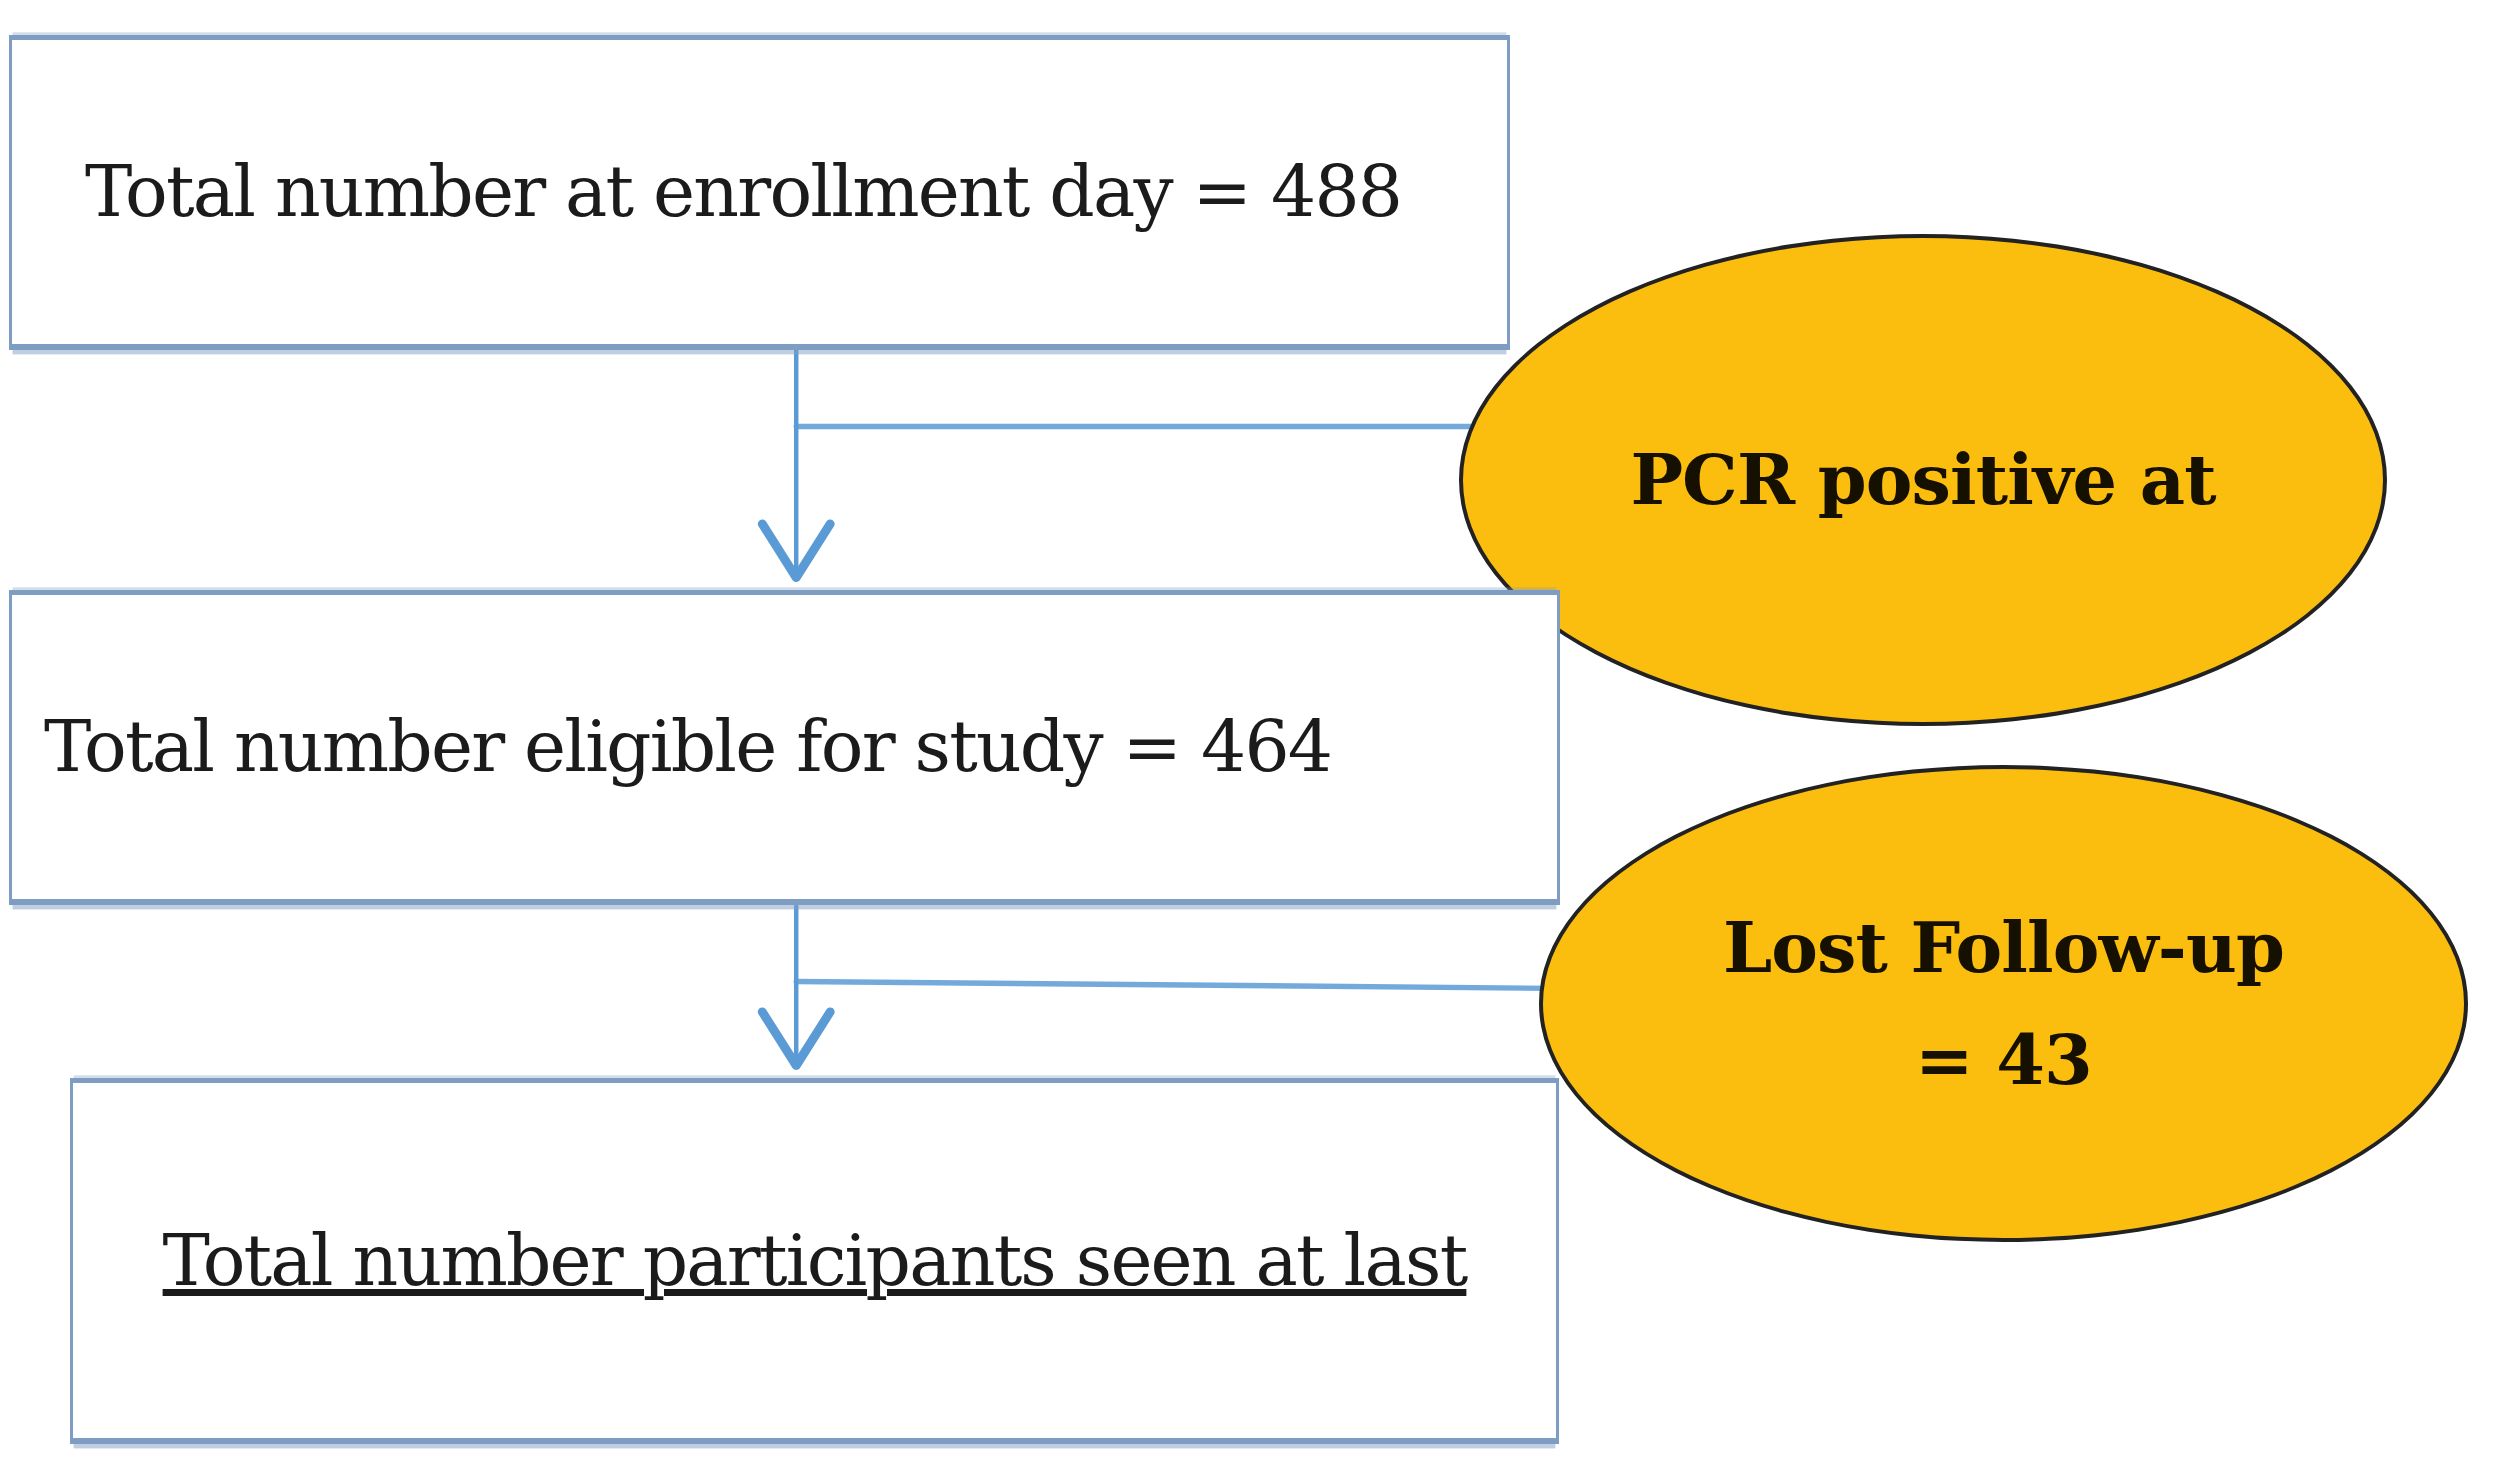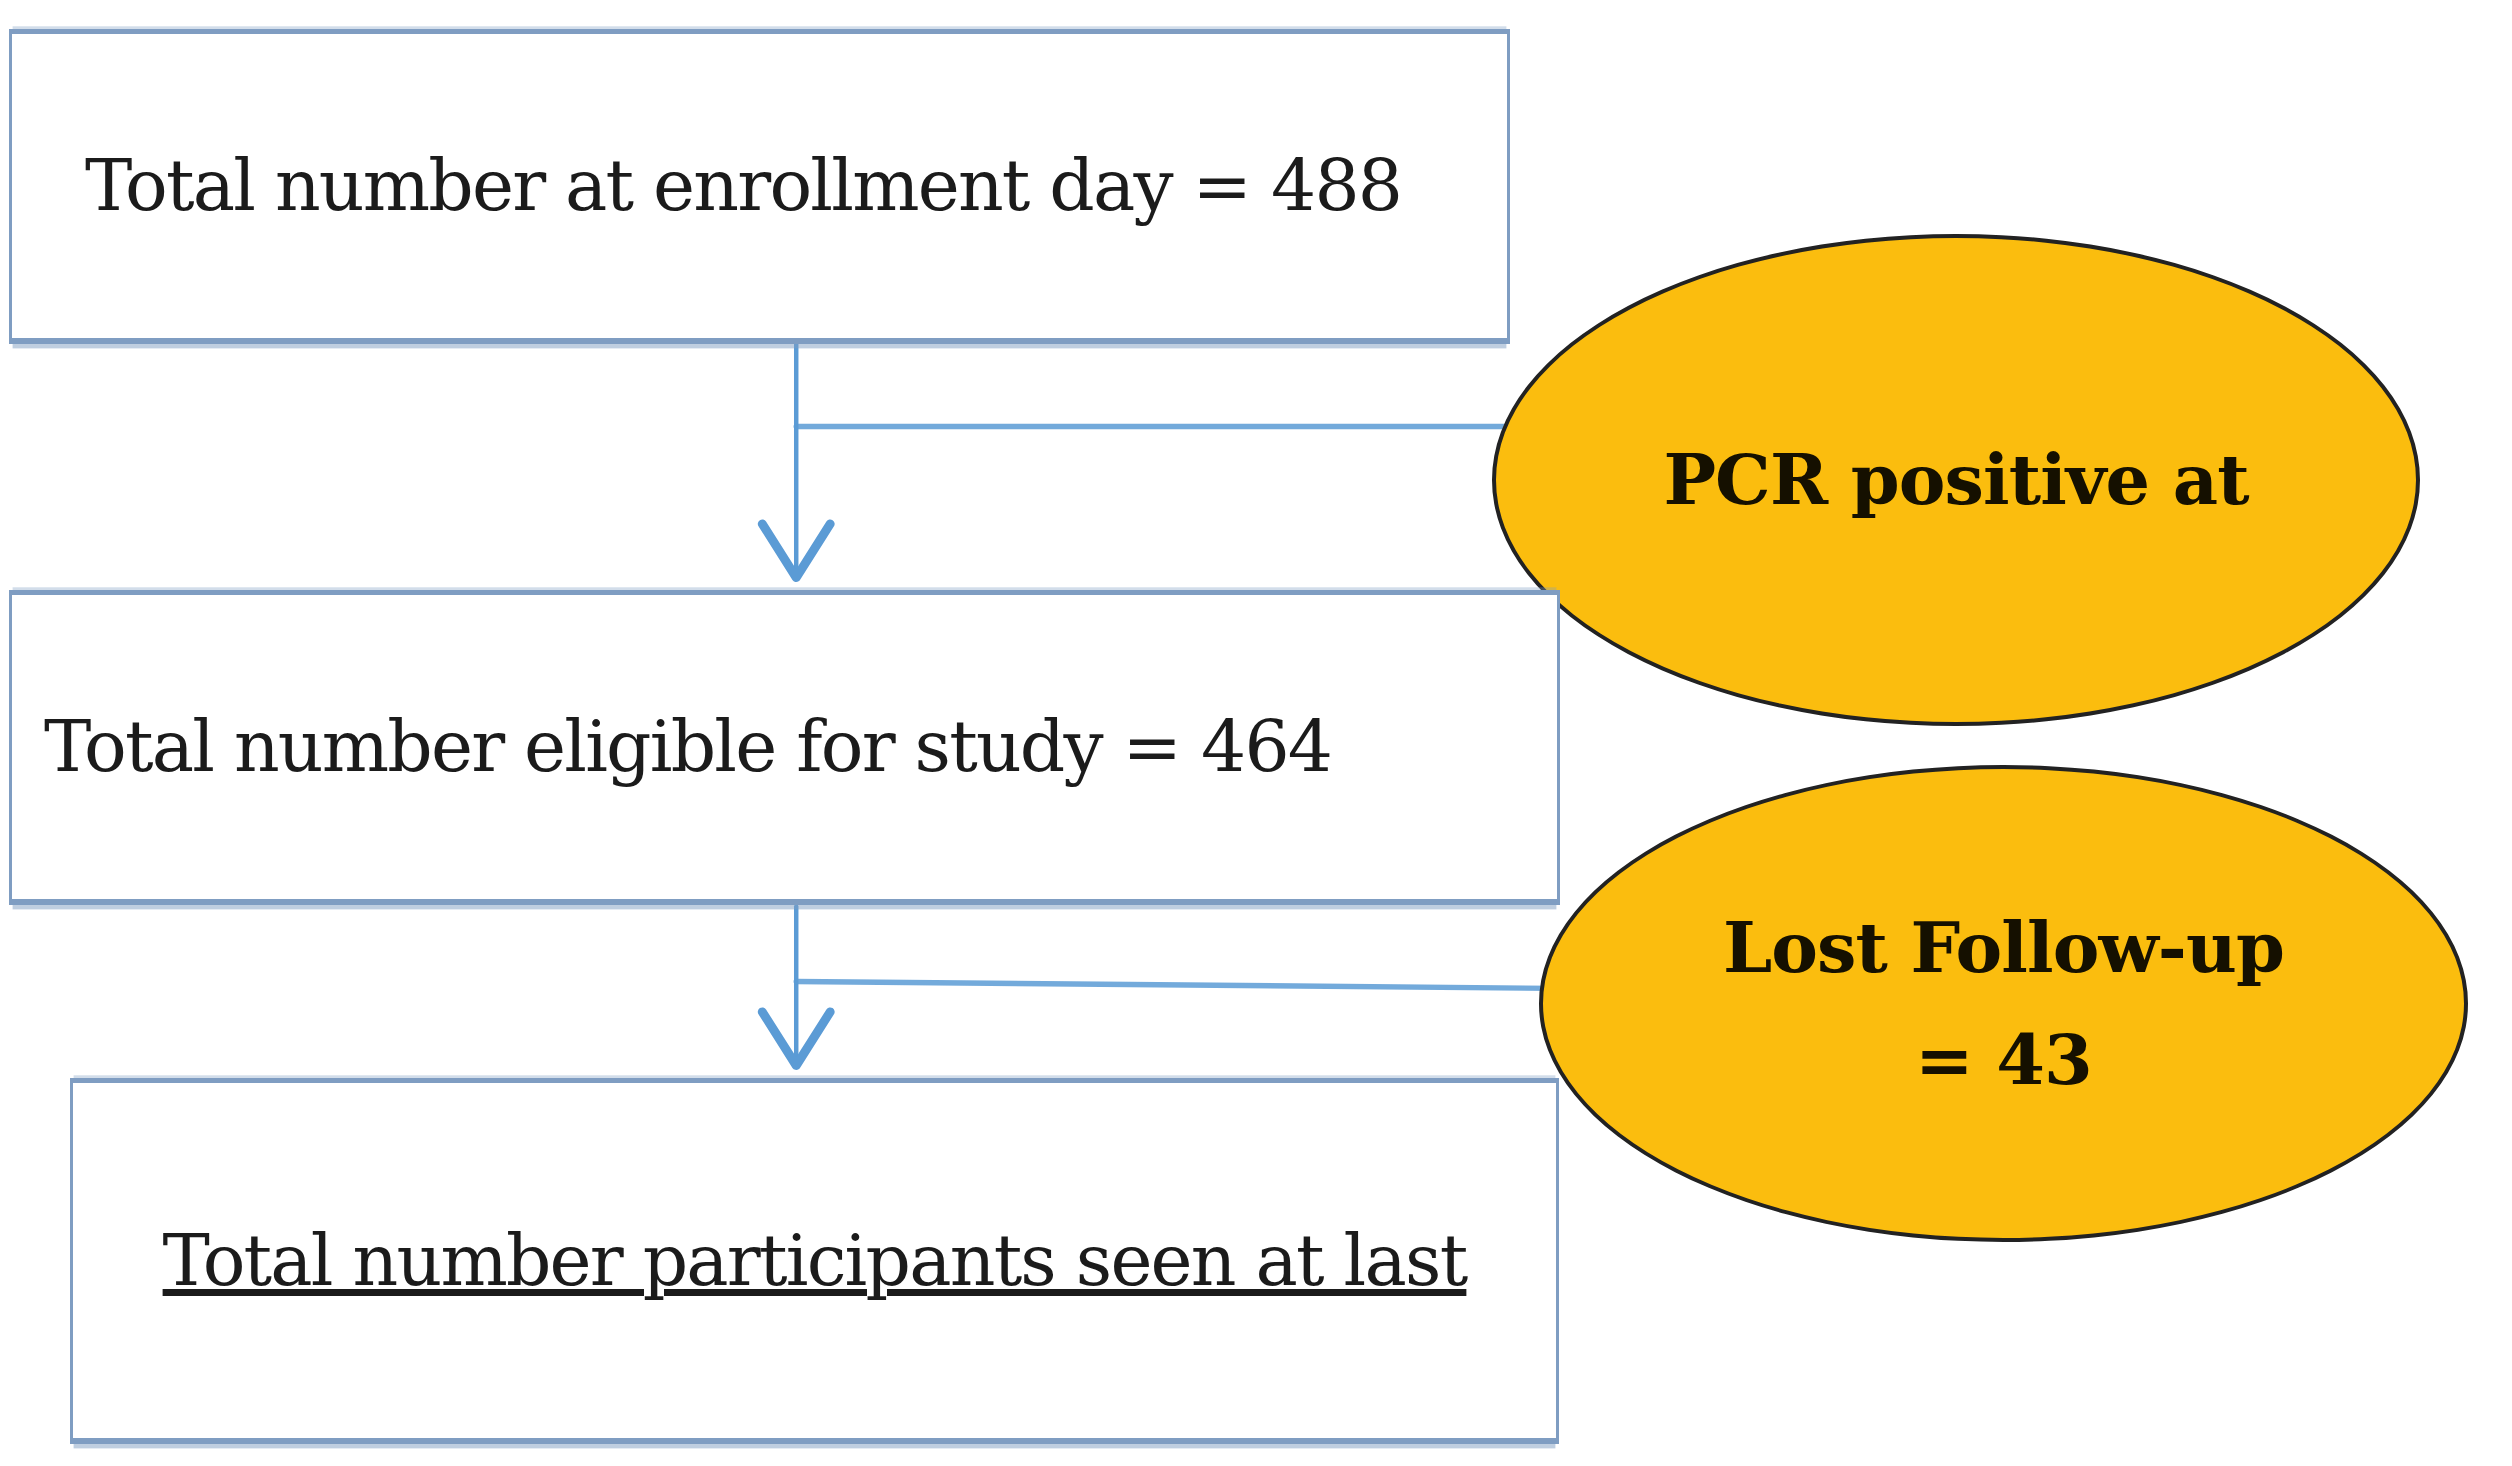--- a/index.html
+++ b/index.html
@@ -30,21 +30,21 @@
     display:flex;
     flex-direction:column;
     justify-content:center;
   }
   .box-text{
     font-size:71px;
     letter-spacing:-1.8px;
     line-height:1.3;
     color:var(--text);
   }
-  #box1{left:9px;top:29px;width:1501px;height:315px;}
+  #box1{left:9px;top:35px;width:1501px;height:315px;}
   #box1 .box-text{padding-left:73px;}
   #box2{left:9px;top:590px;width:1551px;height:315px;}
   #box2 .box-text{padding-left:32px;}
   #box3{left:70px;top:1078px;width:1489px;height:366px;text-align:center;}
   #box3 .box-text{line-height:1.65;text-decoration:underline;}
   .connectors{
     position:absolute;left:0;top:0;width:2512px;height:1467px;
     z-index:1;
   }
   .connectors line, .connectors polyline{
@@ -67,21 +67,21 @@
     align-items:center;
     justify-content:center;
     text-align:center;
     z-index:2;
     font-weight:bold;
     font-size:70px;
     letter-spacing:-0.9px;
     line-height:1.6;
     color:#151000;
   }
-  #ellipse1{left:1492px;top:234px;width:928px;height:492px;gap:20px;}
+  #ellipse1{left:1459px;top:234px;width:928px;height:492px;gap:20px;}
   #ellipse2{left:1539px;top:765px;width:929px;height:477px;}
   .box, .ellipse{z-index:2;}
 </style>
 </head>
 <body>
 
 <div class="canvas">
 
   <div class="box" id="box1">
     <div class="box-text">Total number at enrollment day = 488</div>

